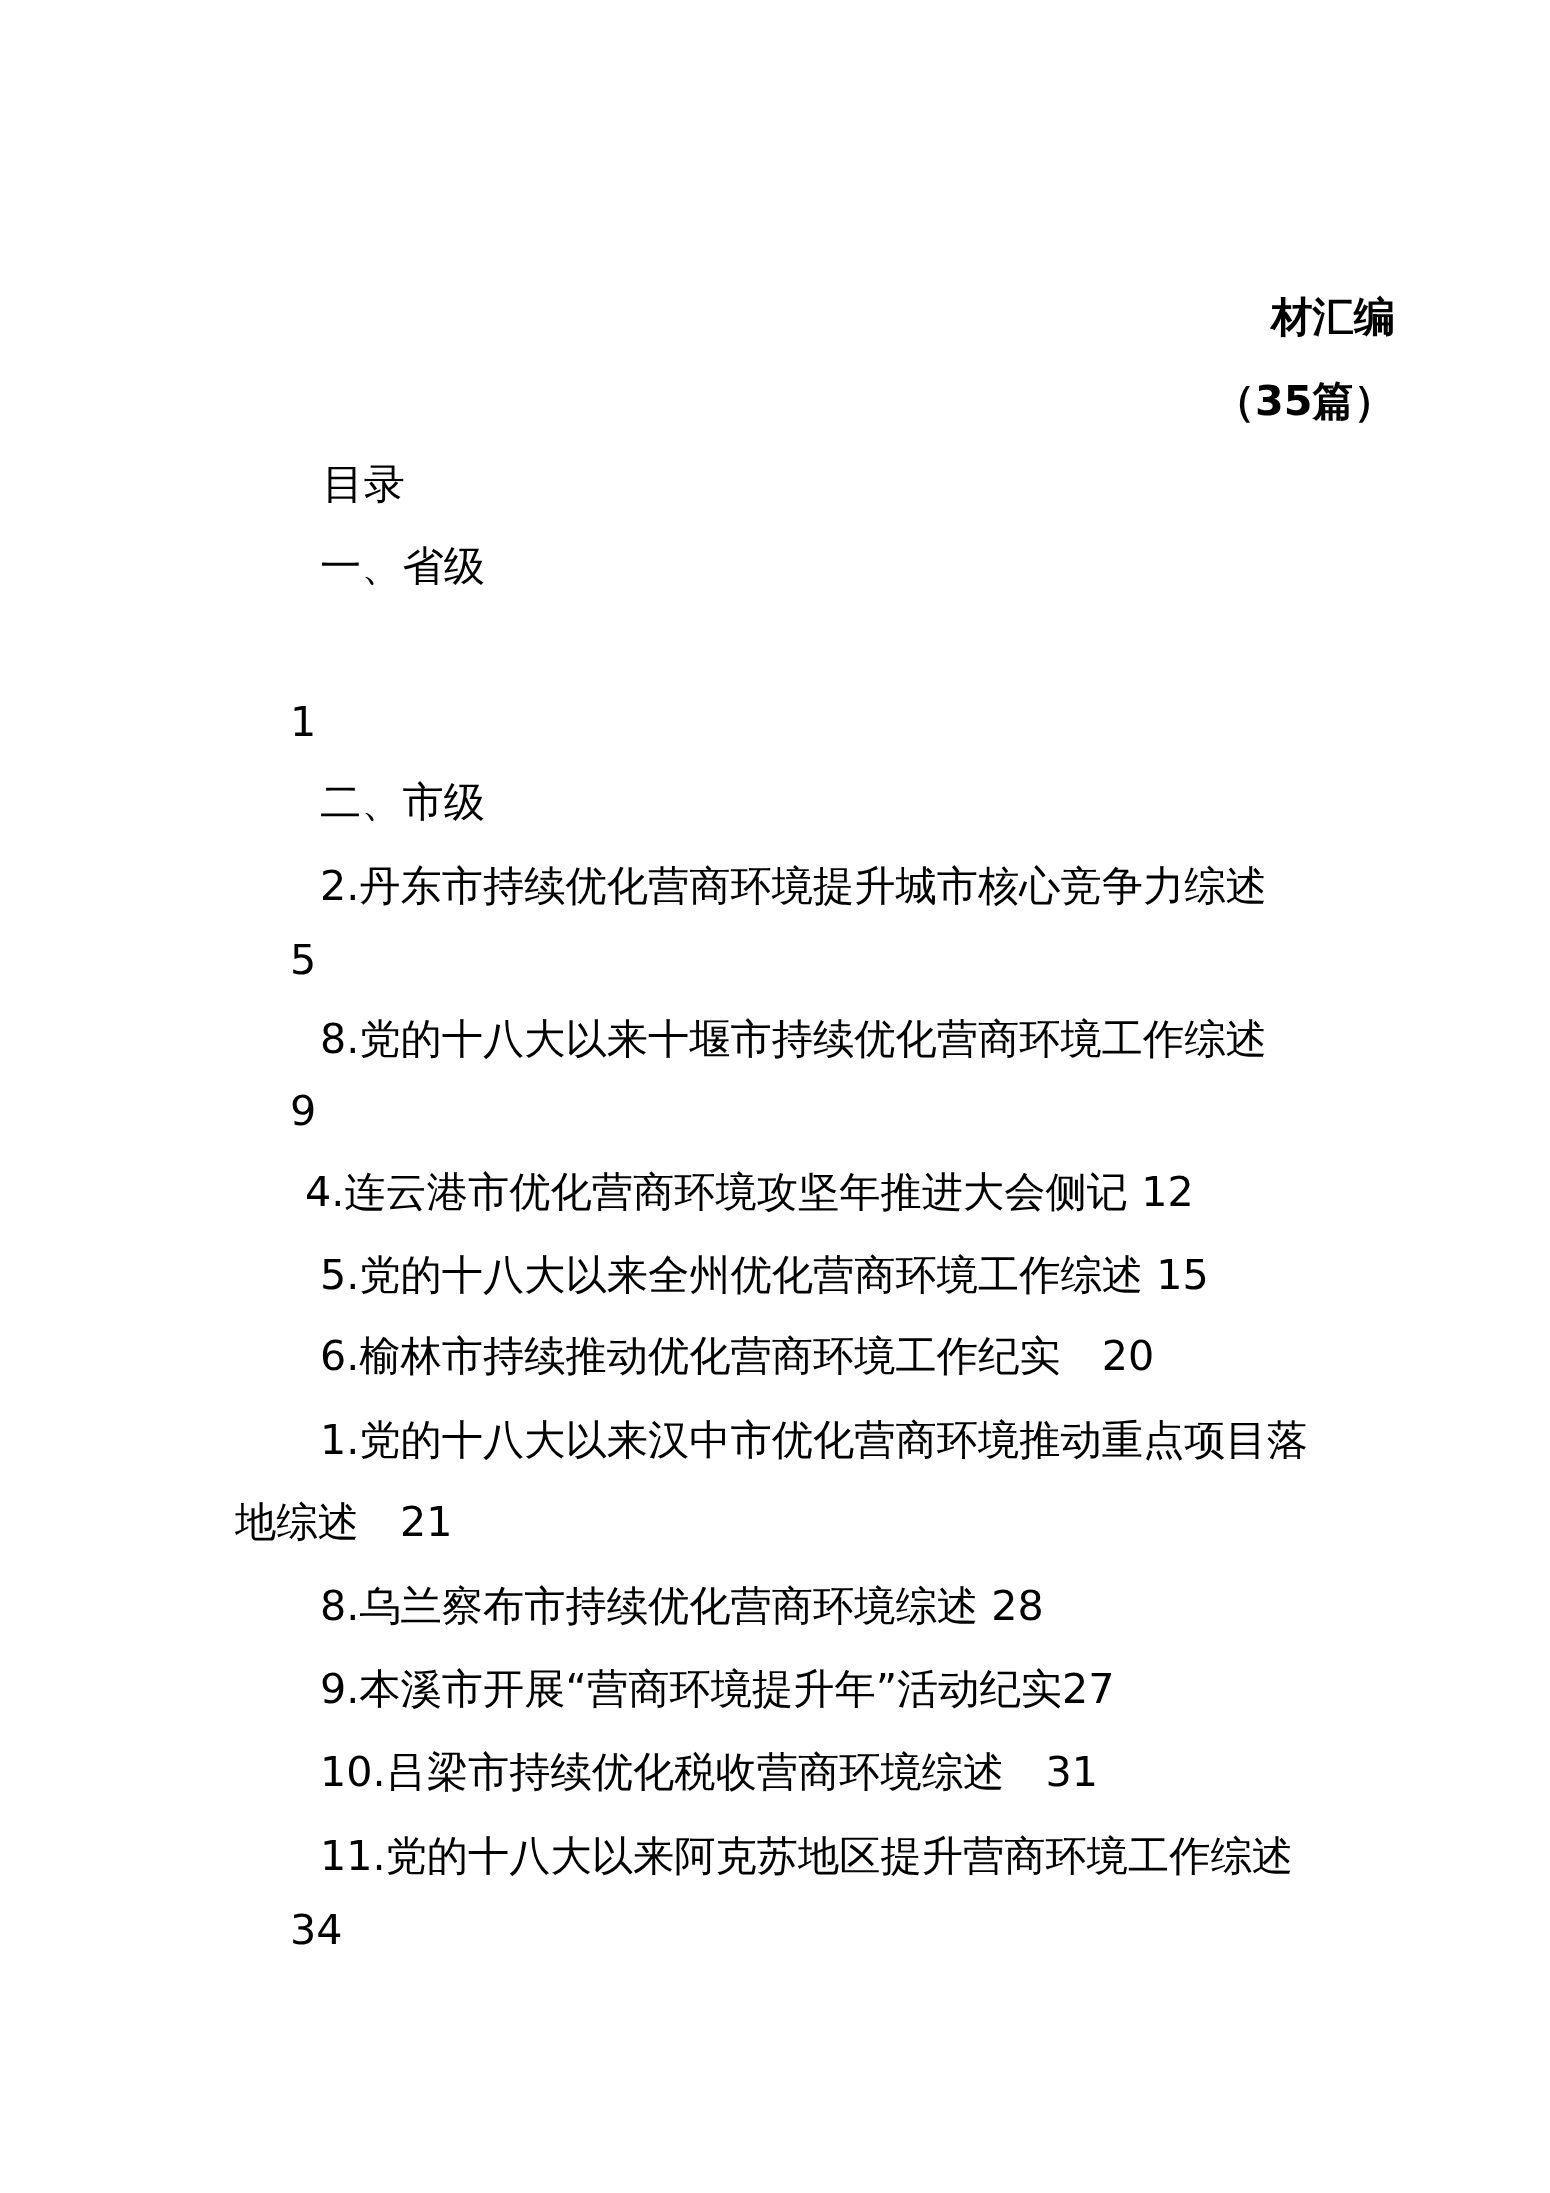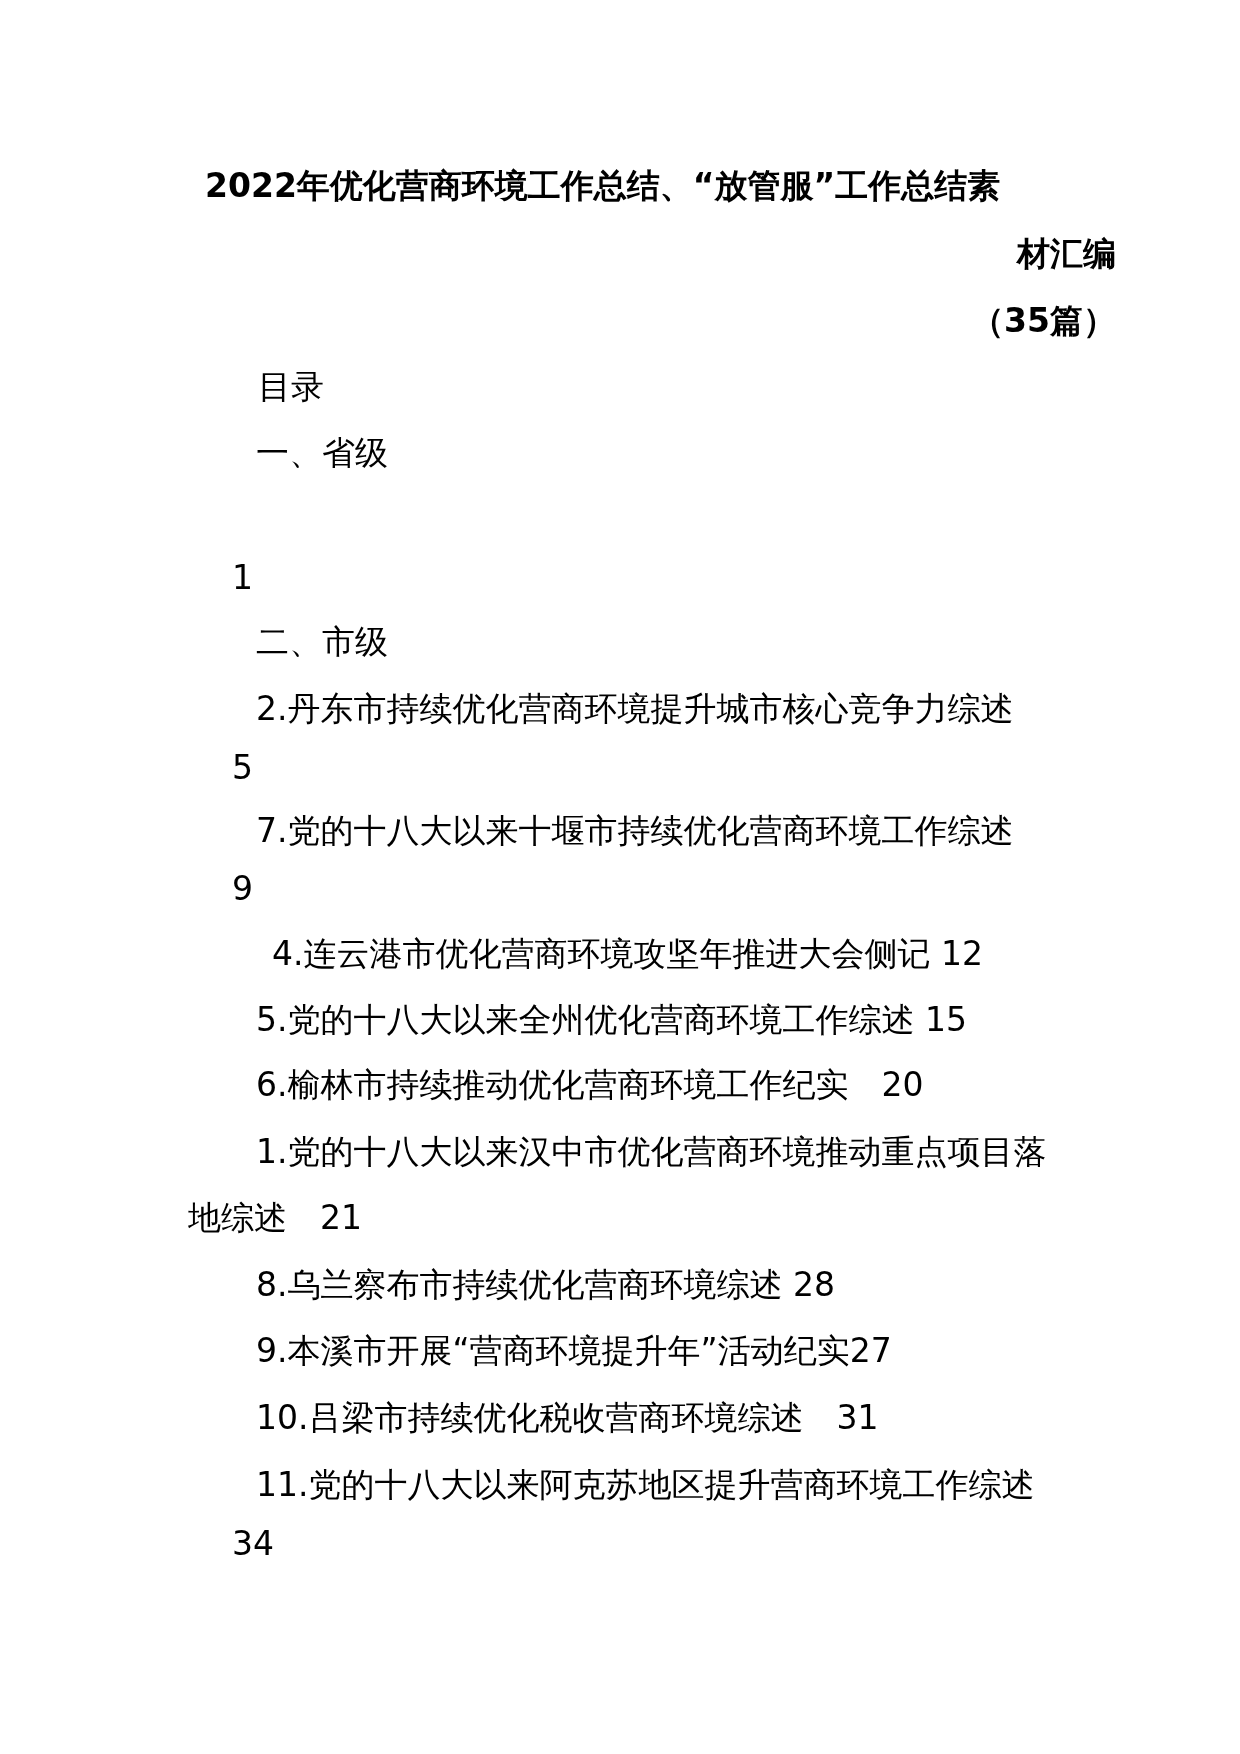--- a/index.html
+++ b/index.html
@@ -18,39 +18,38 @@
       font-weight: bold; font-size: 33px;
       left: 0; width: 1116px; text-align: right;
     }
     .title.t1 { left: 205px; width: auto; text-align: left; }
   </style>
 </head>
 <body>
 
 <div class="page">
 
-  <div class="line title t1" style="top:166px;">2022年优化营商环境工作总结、“放管服”工作总结素</div>
   <div class="line title" style="top:234px;">材汇编</div>
   <div class="line title" style="top:301px;">（35篇）</div>
 
   <div class="line" style="top:367px; left:258px;">目录</div>
 
   <div class="line" style="top:433px; left:256px;">一、省级</div>
 
   <div class="line" style="top:558px; left:232px;">1</div>
 
   <div class="line" style="top:622px; left:256px;">二、市级</div>
 
   <div class="line" style="top:689px; left:256px;">2.丹东市持续优化营商环境提升城市核心竞争力综述</div>
   <div class="line" style="top:748px; left:232px;">5</div>
 
-  <div class="line" style="top:811px; left:256px;">7.党的十八大以来十堰市持续优化营商环境工作综述</div>
+  <div class="line" style="top:811px; left:256px;">8.党的十八大以来十堰市持续优化营商环境工作综述</div>
   <div class="line" style="top:869px; left:232px;">9</div>
 
-  <div class="line" style="top:934px; left:272px;">4.连云港市优化营商环境攻坚年推进大会侧记 12</div>
+  <div class="line" style="top:934px; left:244px;">4.连云港市优化营商环境攻坚年推进大会侧记 12</div>
   <div class="line" style="top:1000px; left:256px;">5.党的十八大以来全州优化营商环境工作综述 15</div>
   <div class="line" style="top:1065px; left:256px;">6.榆林市持续推动优化营商环境工作纪实　20</div>
 
   <div class="line" style="top:1132px; left:256px;">1.党的十八大以来汉中市优化营商环境推动重点项目落</div>
   <div class="line" style="top:1198px; left:188px;">地综述　21</div>
 
   <div class="line" style="top:1265px; left:256px;">8.乌兰察布市持续优化营商环境综述 28</div>
   <div class="line" style="top:1331px; left:256px;">9.本溪市开展“营商环境提升年”活动纪实27</div>
   <div class="line" style="top:1398px; left:256px;">10.吕梁市持续优化税收营商环境综述　31</div>
 

